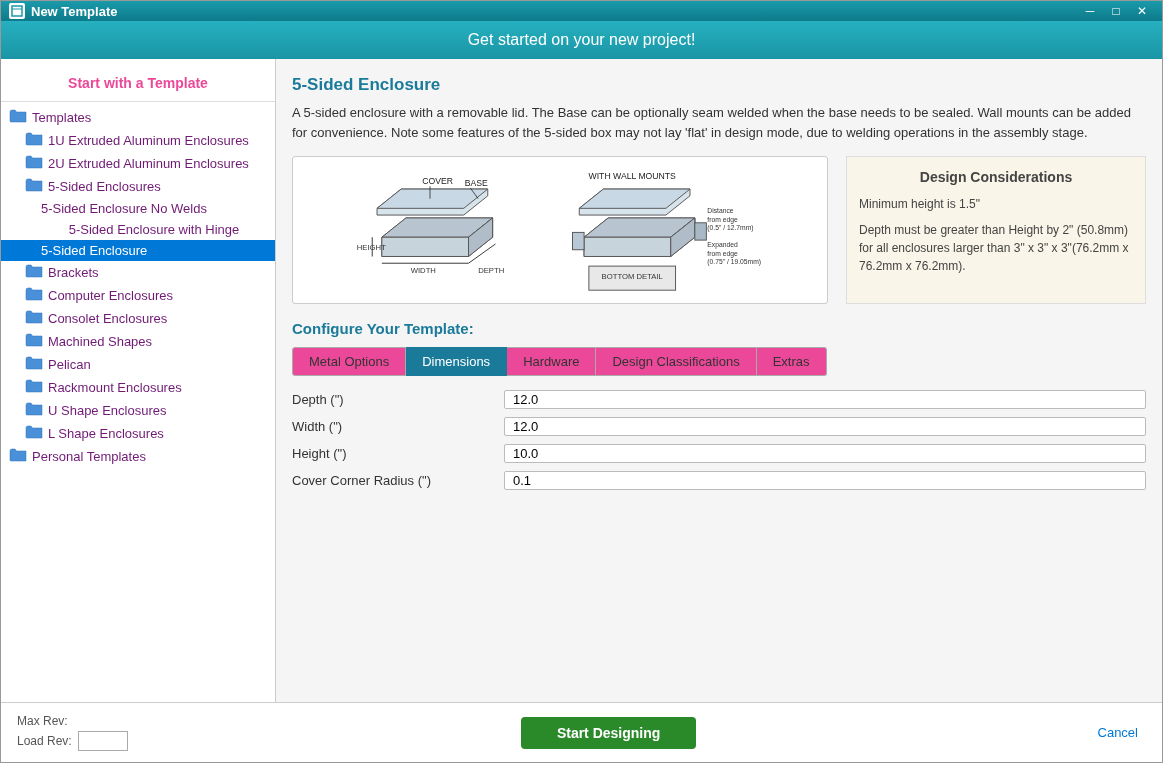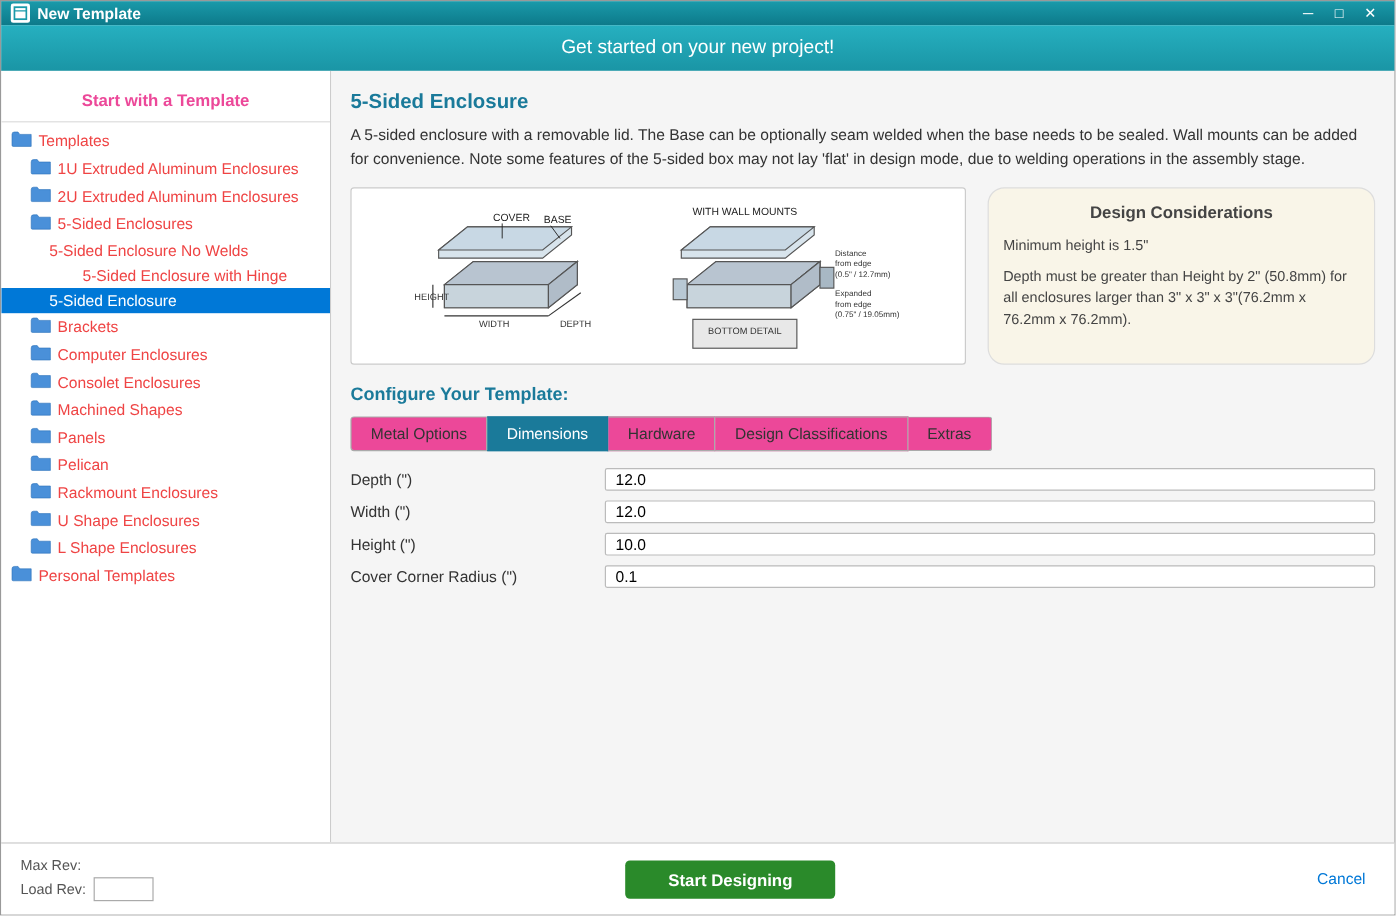--- a/index.html
+++ b/index.html
@@ -12,35 +12,35 @@
     .title-bar-controls { margin-left: auto; display: flex; gap: 2px; }
     .title-bar-btn { width: 24px; height: 20px; background: transparent; border: none; color: white; cursor: pointer; font-size: 12px; display: flex; align-items: center; justify-content: center; }
 
     .header-banner { background: linear-gradient(to bottom, #26b0c0, #1a95a5); color: white; text-align: center; padding: 10px; font-size: 16px; font-weight: 500; }
 
     .main-area { display: flex; flex: 1; overflow: hidden; }
 
     .sidebar { width: 275px; background: white; border-right: 1px solid #ccc; overflow-y: auto; padding: 8px 0; }
     .sidebar-title { text-align: center; font-weight: 600; font-size: 14px; padding: 8px 0 10px 0; color: #ec4899; border-bottom: 1px solid #ddd; margin-bottom: 4px; }
 
-    .tree-item { display: flex; align-items: center; padding: 3px 8px; cursor: pointer; color: #ef4444; font-size: 13px; }
+    .tree-item { display: flex; align-items: center; padding: 3px 8px; cursor: pointer; color: #701a75; font-size: 13px; }
     .tree-item.selected { background: #0078d7; color: white; }
 
     .tree-item.level-0 { padding-left: 8px; }
     .tree-item.level-1 { padding-left: 24px; }
     .tree-item.level-2 { padding-left: 40px; }
 
     .content-area { flex: 1; display: flex; flex-direction: column; padding: 16px; overflow-y: auto; background: #f5f5f5; }
 
     .template-title { color: #1a7a9a; font-size: 17px; font-weight: 600; margin-bottom: 8px; }
     .template-description { color: #333; font-size: 13px; line-height: 1.5; margin-bottom: 14px; }
 
     .diagram-area { display: flex; gap: 18px; margin-bottom: 16px; }
     .diagram-image { flex: 1; background: white; border: 1px solid #ccc; border-radius: 3px; min-height: 140px; display: flex; align-items: center; justify-content: center; padding: 8px; }
-    .design-considerations { width: 323px; background: #f9f5e8; border: 1px solid #ddd; border-radius: 14px; padding: 12px; }
+    .design-considerations { width: 300px; background: #f9f5e8; border: 1px solid #ddd; border-radius: 0; padding: 12px; }
     .dc-title { font-size: 14px; font-weight: 600; color: #444; text-align: center; margin-bottom: 10px; }
     .dc-text { font-size: 12px; color: #444; line-height: 1.5; }
     .dc-text p { margin-bottom: 8px; }
 
     .configure-title { color: #1a7a9a; font-size: 15px; font-weight: 600; margin-bottom: 10px; }
 
     .tabs { display: flex; gap: 0; margin-bottom: 14px; }
     .tab { padding: 6px 16px; border: 1px solid #aaa; background: #ec4899; cursor: pointer; font-size: 13px; color: #333; }
     .tab:first-child { border-radius: 3px 0 0 3px; }
     .tab:last-child { border-radius: 0 3px 3px 0; }
@@ -142,26 +142,20 @@
             <span style="margin-right: 5px;"><svg width="18" height="14" viewBox="0 0 18 14" fill="none">
       <path d="M1 3 Q1 1 3 1 L6 1 L7.5 3 L17 3 Q17 3 17 4 L17 13 Q17 13 16 13 L2 13 Q1 13 1 12 Z" fill="#4a90d9" stroke="#2a70b9" stroke-width="0.5"></path>
     </svg></span>
             <span>Consolet Enclosures</span>
           </div>
           <div class="tree-item level-1">
             <span style="margin-right: 5px;"><svg width="18" height="14" viewBox="0 0 18 14" fill="none">
       <path d="M1 3 Q1 1 3 1 L6 1 L7.5 3 L17 3 Q17 3 17 4 L17 13 Q17 13 16 13 L2 13 Q1 13 1 12 Z" fill="#4a90d9" stroke="#2a70b9" stroke-width="0.5"></path>
     </svg></span>
             <span>Machined Shapes</span>
-          </div>
-          <div class="tree-item level-1">
-            <span style="margin-right: 5px;"><svg width="18" height="14" viewBox="0 0 18 14" fill="none">
-      <path d="M1 3 Q1 1 3 1 L6 1 L7.5 3 L17 3 Q17 3 17 4 L17 13 Q17 13 16 13 L2 13 Q1 13 1 12 Z" fill="#4a90d9" stroke="#2a70b9" stroke-width="0.5"></path>
-    </svg></span>
-            <span>Panels</span>
           </div>
           <div class="tree-item level-1">
             <span style="margin-right: 5px;"><svg width="18" height="14" viewBox="0 0 18 14" fill="none">
       <path d="M1 3 Q1 1 3 1 L6 1 L7.5 3 L17 3 Q17 3 17 4 L17 13 Q17 13 16 13 L2 13 Q1 13 1 12 Z" fill="#4a90d9" stroke="#2a70b9" stroke-width="0.5"></path>
     </svg></span>
             <span>Pelican</span>
           </div>
           <div class="tree-item level-1">
             <span style="margin-right: 5px;"><svg width="18" height="14" viewBox="0 0 18 14" fill="none">
       <path d="M1 3 Q1 1 3 1 L6 1 L7.5 3 L17 3 Q17 3 17 4 L17 13 Q17 13 16 13 L2 13 Q1 13 1 12 Z" fill="#4a90d9" stroke="#2a70b9" stroke-width="0.5"></path>

